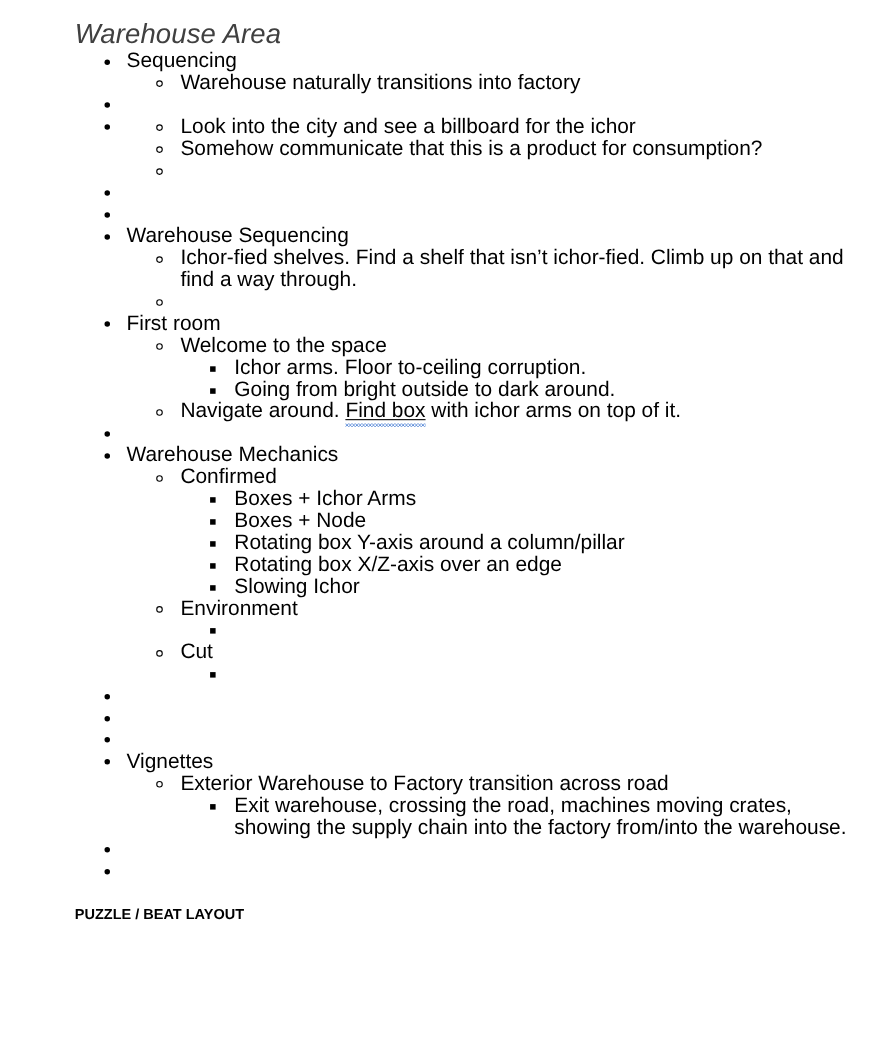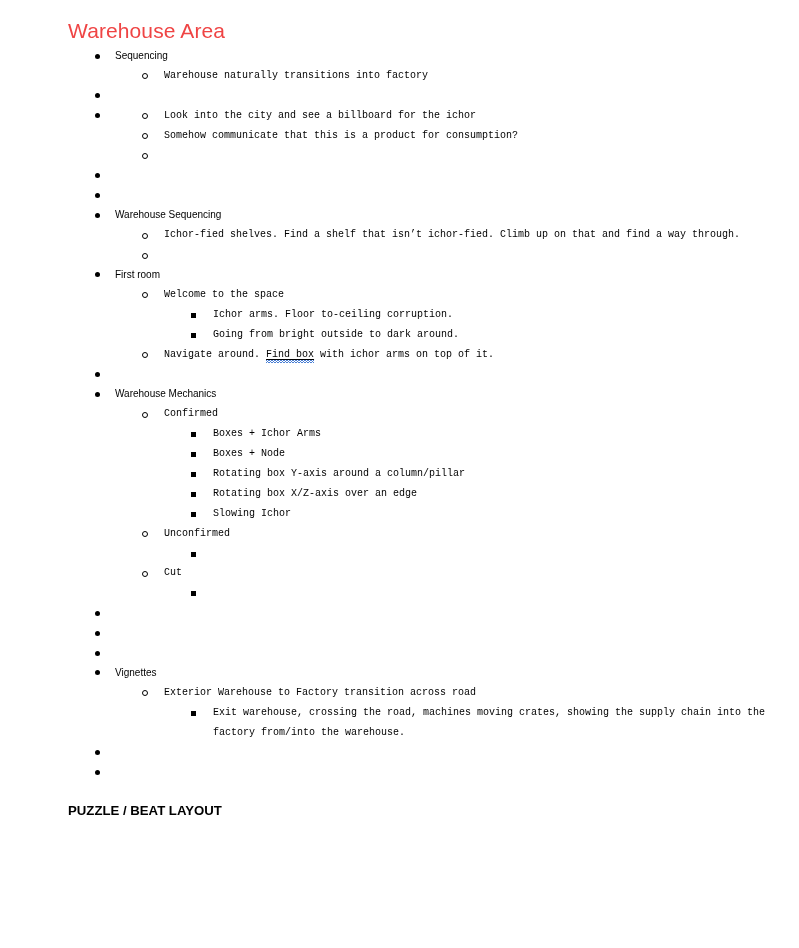--- a/index.html
+++ b/index.html
@@ -21,35 +21,36 @@
     height: 948px;
     background: #ffffff;
     padding: 0;
     box-sizing: border-box;
   }
   .doc-body {
     padding: 18px 20px 0 68px;
     box-sizing: border-box;
   }
   .doc-title {
-    font-size: 21px;
+    font-size: 25px;
     line-height: 26px;
     font-weight: 400;
-    color: #ef4444;
+    color: #404040;
     margin: 0 0 2px 0;
     letter-spacing: 0.1px;
+    font-style: italic;
   }
   ul.lvl {
     list-style: none;
     margin: 0;
     padding: 0;
   }
   li.item {
     position: relative;
-    font-size: 10px;
+    font-size: 19px;
     line-height: 19.9px;
     color: #000000;
     margin: 0;
     padding: 0;
   }
   
   .lvl1 > li.item {
     padding-left: 47px;
   }
   .lvl1 > li.item > .bullet {
@@ -57,21 +58,20 @@
     left: 27px;
     top: 7.5px;
     width: 5px;
     height: 5px;
     border-radius: 50%;
     background: #000000;
   }
   
   .lvl2 > li.item {
     padding-left: 49px;
-    font-family: Liberation Mono, monospace;
   }
   .lvl2 > li.item > .bullet {
     position: absolute;
     left: 27px;
     top: 7.5px;
     width: 4px;
     height: 4px;
     border-radius: 50%;
     border: 1px solid #000000;
     background: transparent;
@@ -257,21 +257,21 @@
                 <span class="txt">Rotating box X/Z-axis over an edge</span>
               </li>
               <li class="item">
                 <span class="bullet"></span>
                 <span class="txt">Slowing Ichor</span>
               </li>
             </ul>
           </li>
           <li class="item">
             <span class="bullet"></span>
-            <span class="txt">Unconfirmed</span>
+            <span class="txt">Environment</span>
             <ul class="lvl lvl3">
               <li class="item empty">
                 <span class="bullet"></span>
                 <span class="txt"></span>
               </li>
             </ul>
           </li>
           <li class="item">
             <span class="bullet"></span>
             <span class="txt">Cut</span>

